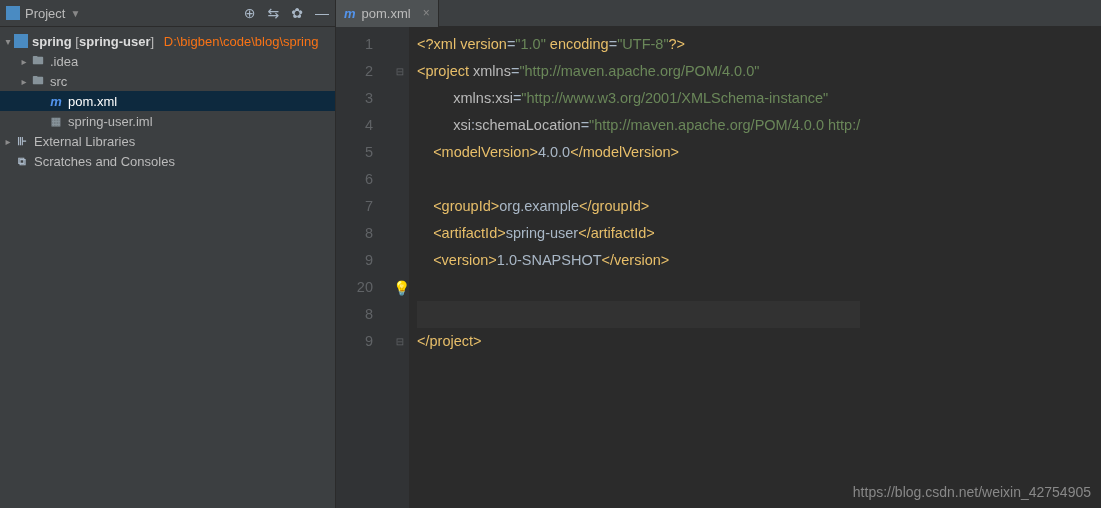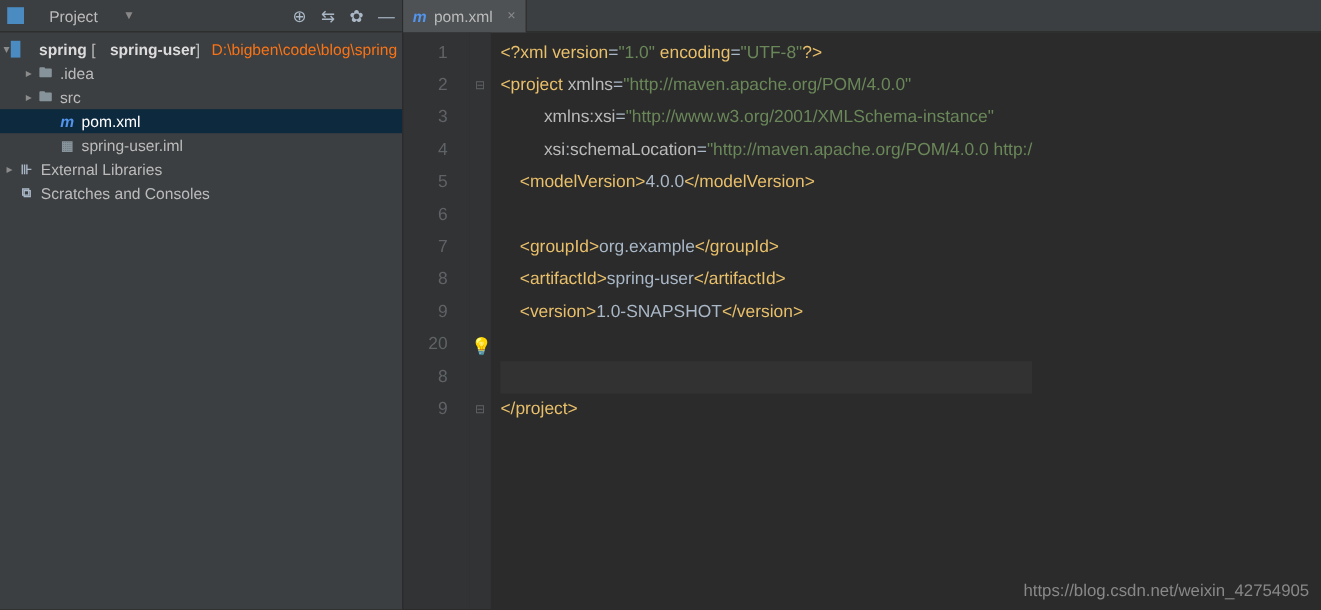--- a/index.html
+++ b/index.html
@@ -32,21 +32,21 @@
       height: 27px;
       display: flex;
       align-items: center;
       padding: 0 6px;
       border-bottom: 1px solid #2b2b2b;
       background: #3c3f41;
     }
     .sidebar-title {
       display: flex;
       align-items: center;
-      gap: 21px;
+      gap: 5px;
       flex: 1;
       color: #bbbbbb;
     }
     .sidebar-title .icon-proj {
       width: 14px;
       height: 14px;
       background: #4a8bc2;
       display: inline-block;
     }
     .sidebar-title .triangle {
@@ -123,21 +123,20 @@
     .tree-label {
       white-space: nowrap;
     }
     .path-label {
       color: #f97316;
       margin-left: 6px;
     }
     .bold-module {
       font-weight: bold;
       color: #dcdcdc;
-      margin-left: 12px;
     }
     .bracket {
       color: #bbbbbb;
     }
     .indent-0 { padding-left: 2px; }
     .indent-1 { padding-left: 18px; }
     .indent-2 { padding-left: 36px; }
     .main {
       flex: 1;
       display: flex;

